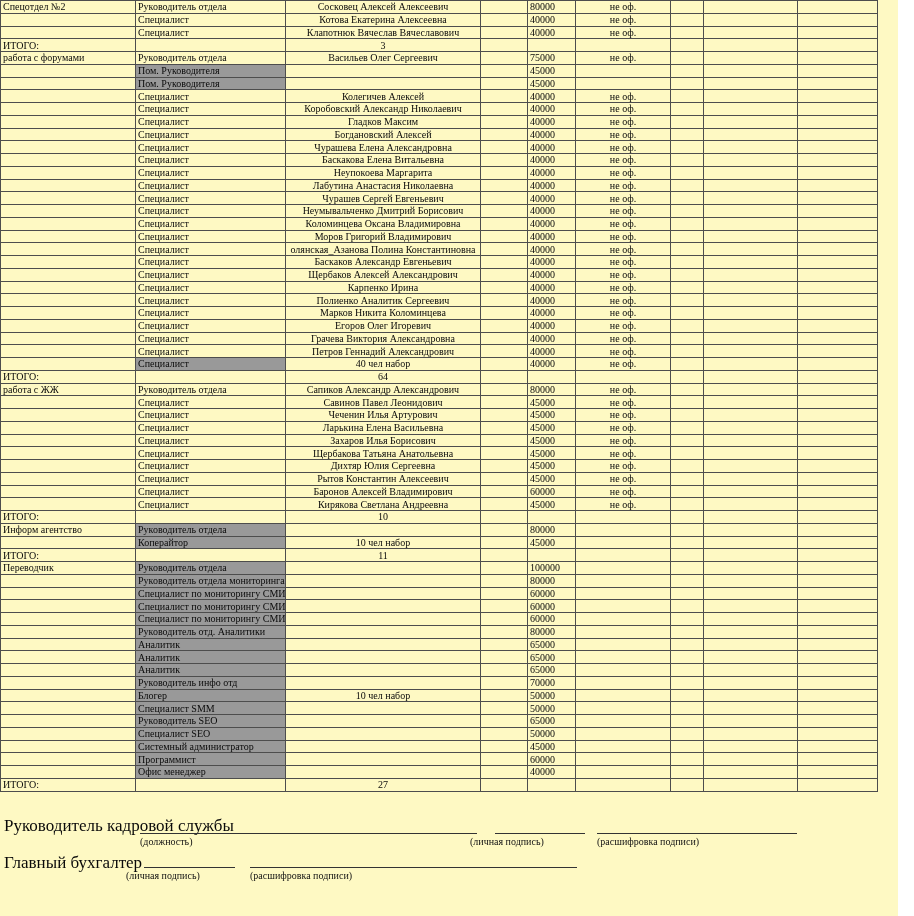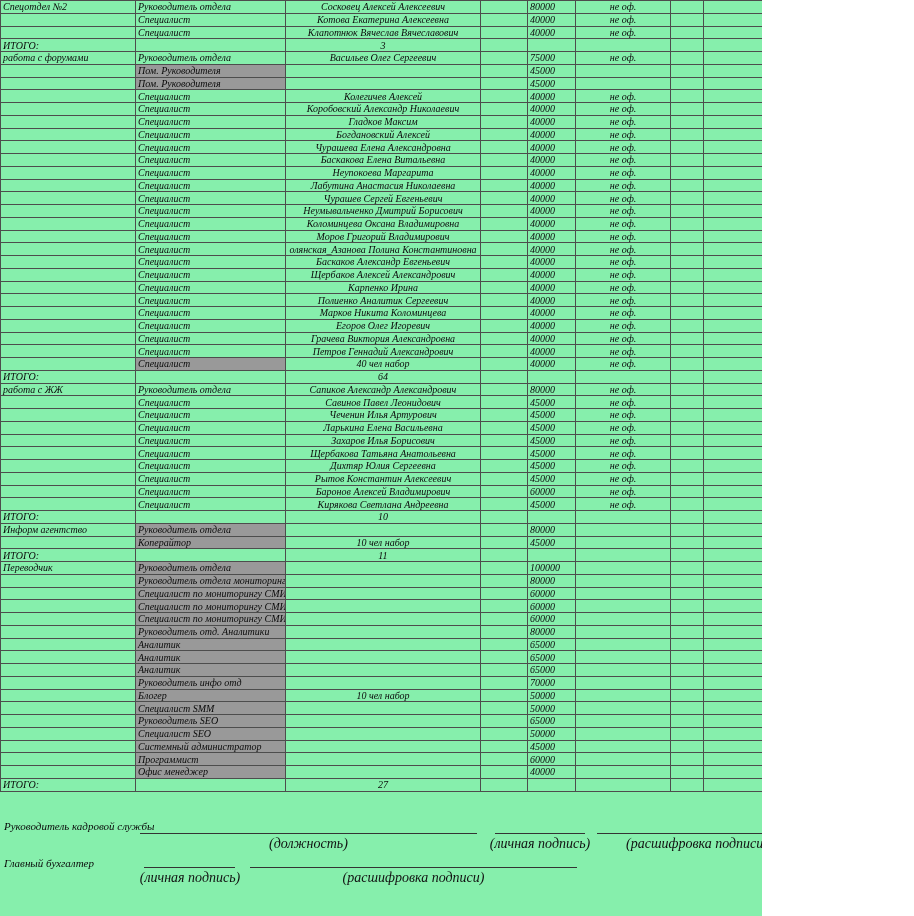--- a/index.html
+++ b/index.html
@@ -1,23 +1,22 @@
 <!DOCTYPE html>
 <html><head>
 <meta charset="utf-8">
 <style>
   html,body{margin:0;padding:0;background:#fff;}
   .page{
     position:relative;
-    width:762px;height:916px;
-    background:#86efac;
+    width:898px;height:916px;
+    background:#fef9c3;
     font-family:"Liberation Serif", serif;
     color:#0a0a0a;
     overflow:hidden;
-    font-style:italic;
   }
   table.staff{
     position:absolute;left:0;top:0;
     border-collapse:collapse;
     table-layout:fixed;
     width:878px;
   }
   table.staff td{
     border:1px solid #4d4d4d;
     height:11.75px;
@@ -31,33 +30,33 @@
   td.dept{text-align:left;}
   td.pos{text-align:left;}
   td.grey{background:#999999;}
   td.name{text-align:center;}
   td.salary{text-align:left;}
   td.note{text-align:center;}
   td.total-label{text-align:left;}
   td.total-value{text-align:center;}
   .sig-label{
     position:absolute;
-    font-size:11px;
+    font-size:17px;
     line-height:12px;
     white-space:nowrap;
   }
   .sig-line{
     position:absolute;
     border-top:1px solid #333;
     height:0;
   }
   .sig-cap{
     position:absolute;
-    font-size:14px;
-    text-align:center;
+    font-size:10px;
+    text-align:left;
     white-space:nowrap;
     color:#111;
   }
 </style>
 </head>
 <body>
 
 <div class="page">
 
   <table class="staff">

